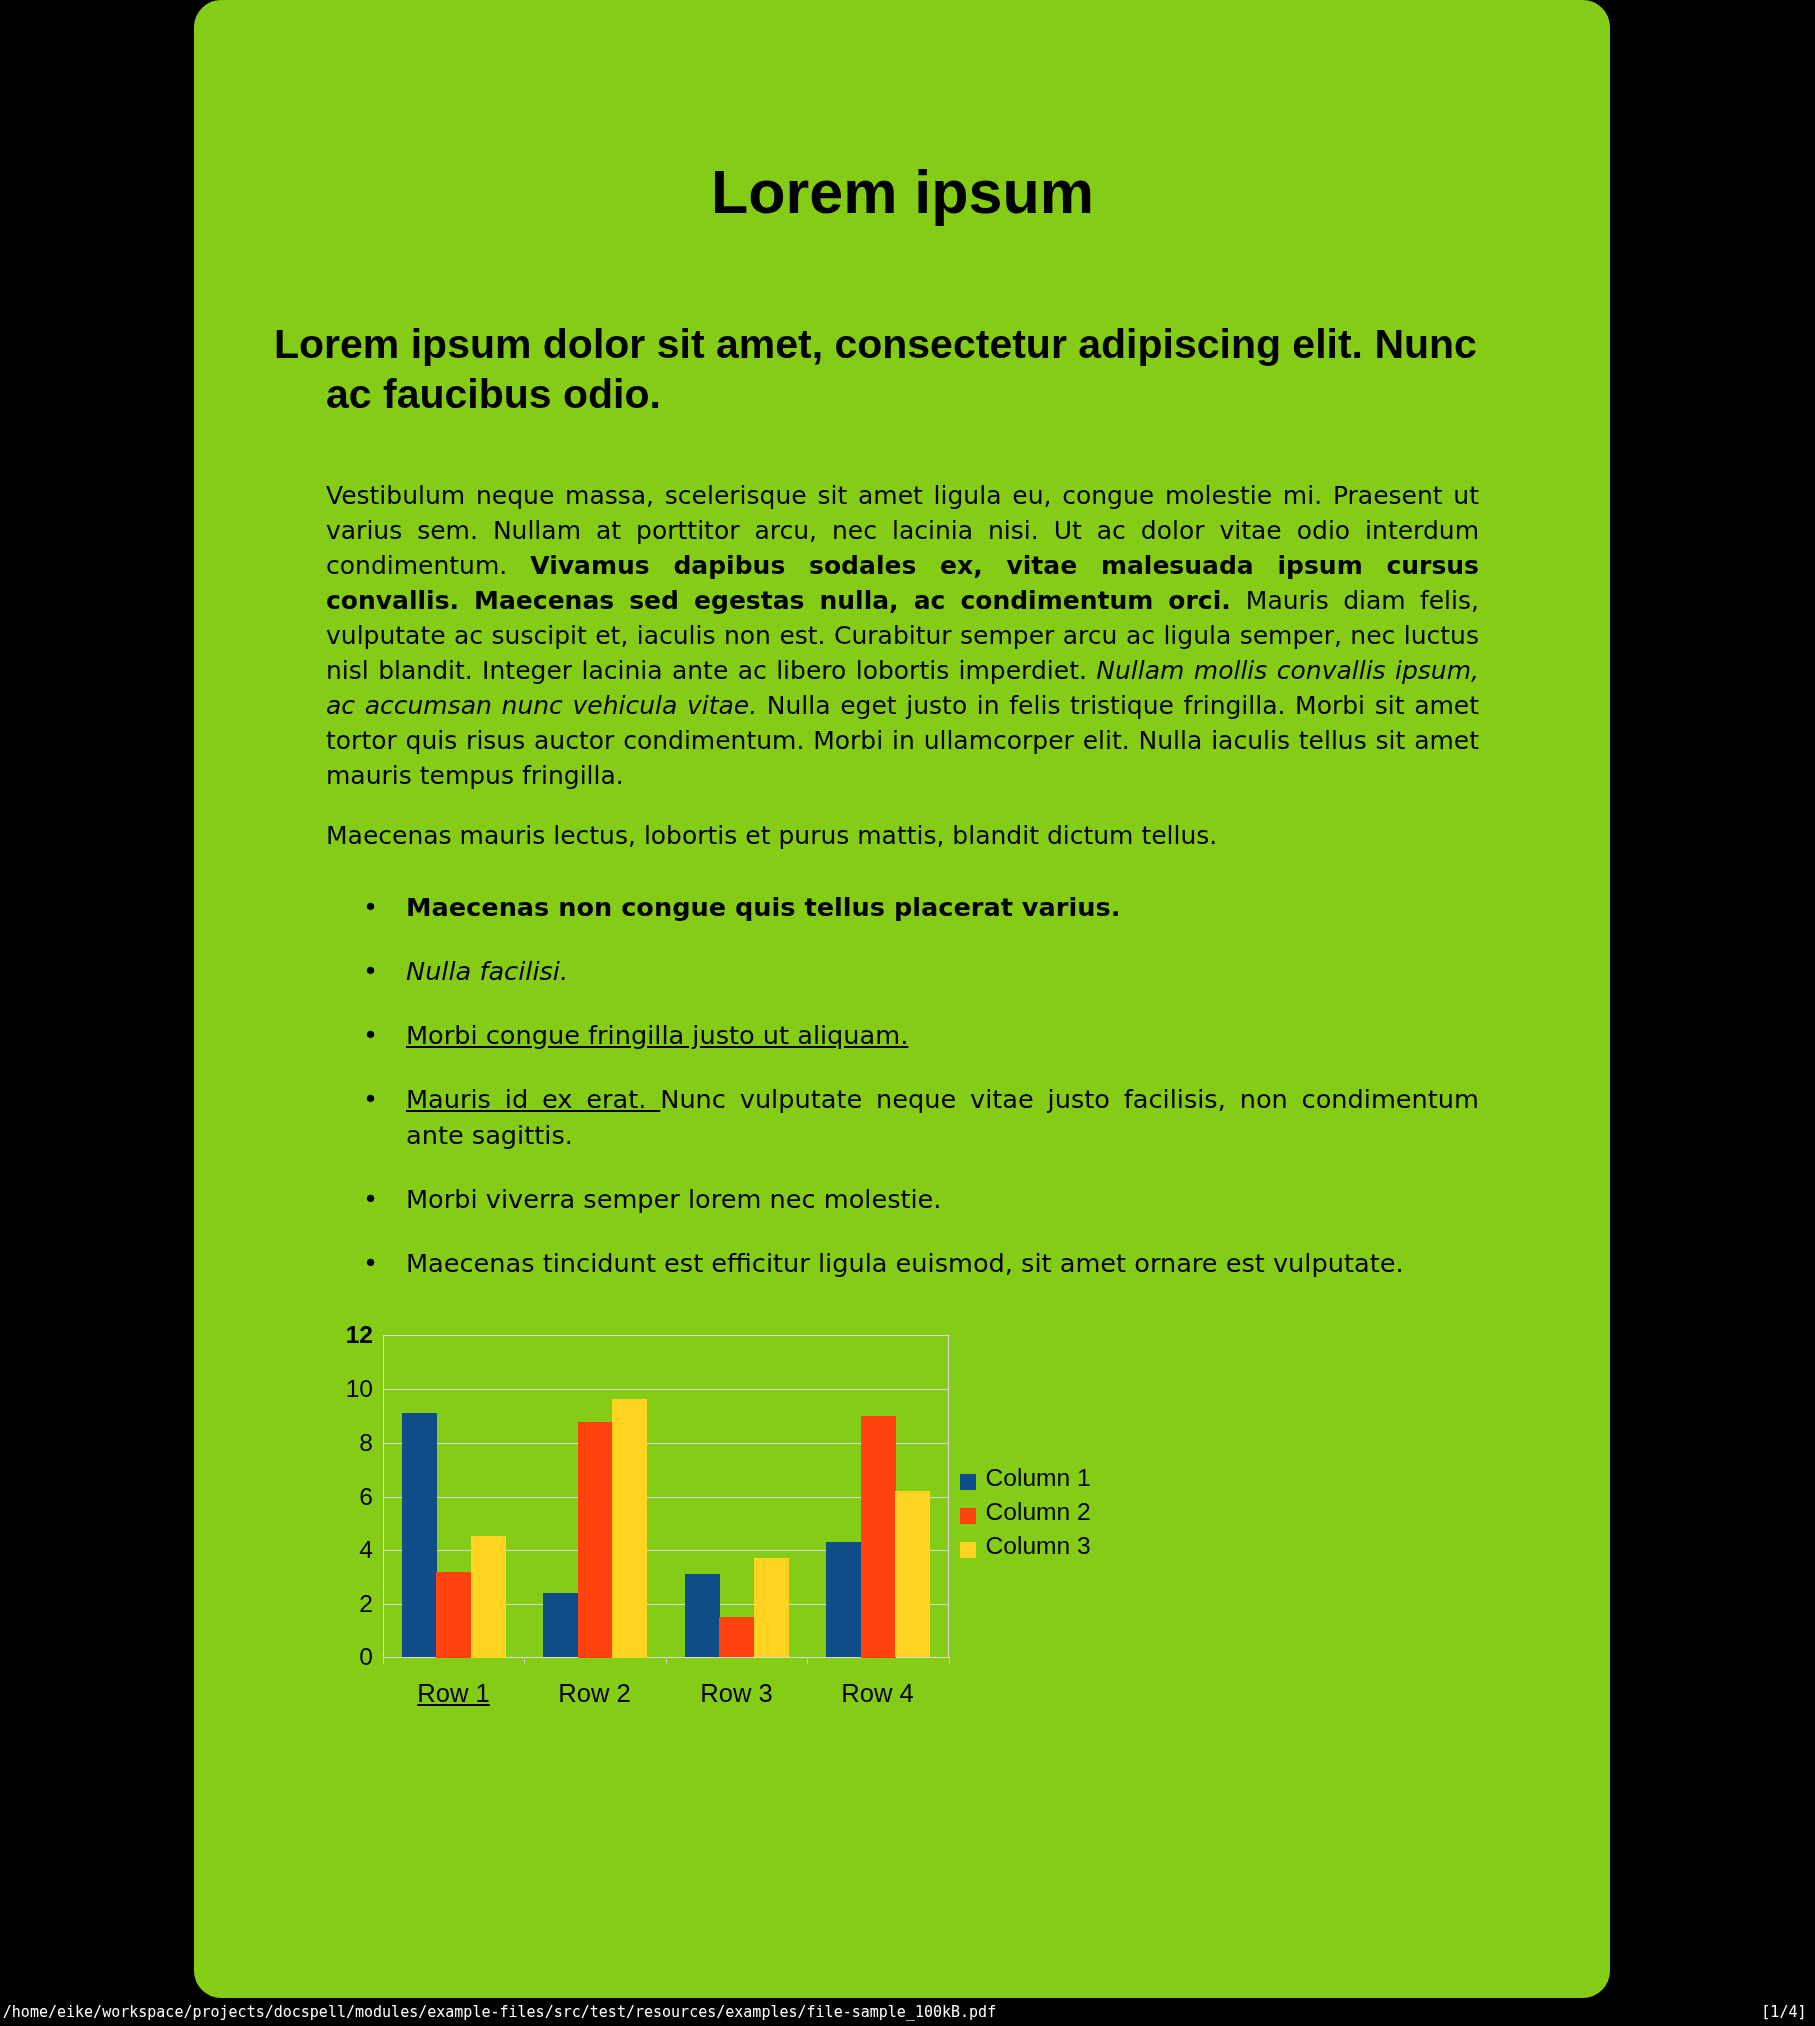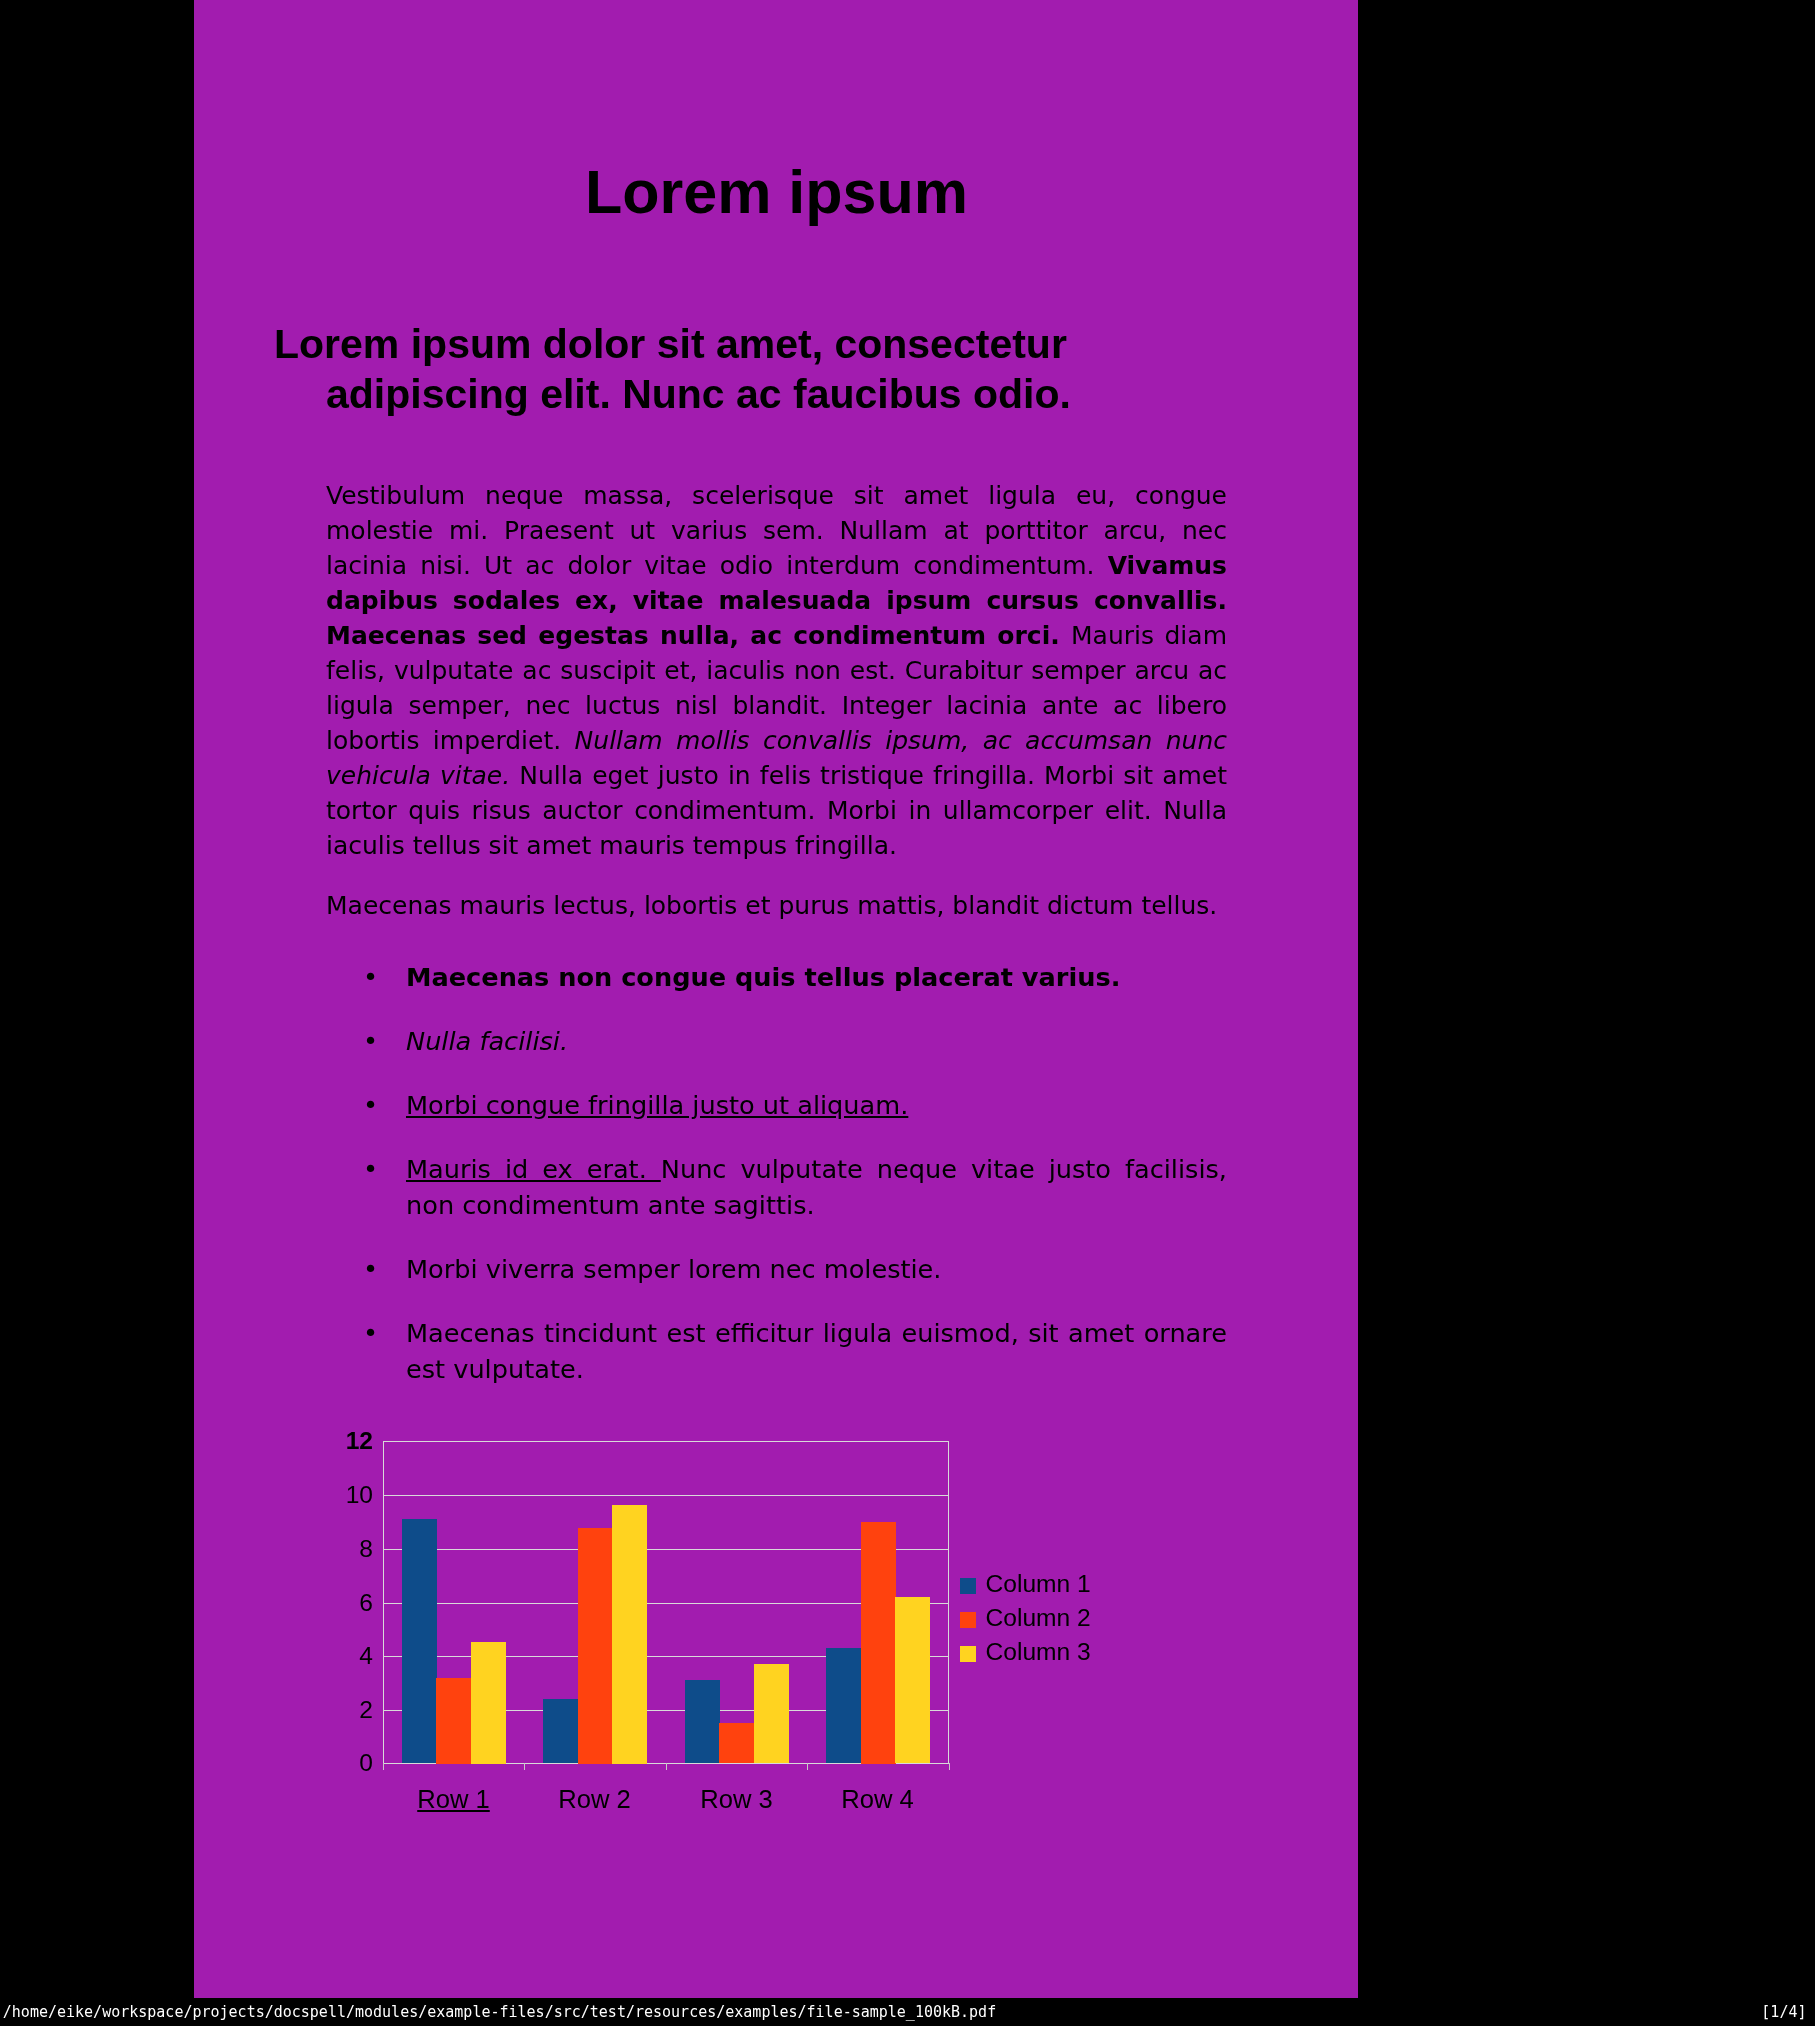--- a/index.html
+++ b/index.html
@@ -10,22 +10,22 @@
     position: relative;
     overflow: hidden;
     font-family: "Liberation Sans", sans-serif;
   }
   .viewport {
     position: absolute; left: 0; top: 0; right: 0; bottom: 28px;
     overflow: hidden;
   }
   .page {
     position: absolute; left: 194px; top: 0;
-    width: 1164px; height: 1998px;
-    background: #a21caf; color: #000;
+    width: 1416px; height: 1998px;
+    background: #84cc16; color: #000; border-radius: 27px;
   }
   .content { padding: 0 131px 0 132px; }
 
   .doc-title {
     margin: 156px 0 0 0;
     font-family: "Liberation Sans", sans-serif;
     font-size: 61px; line-height: 72px; font-weight: bold;
     text-align: center;
   }
   .doc-heading {
@@ -78,21 +78,21 @@
     position: absolute; width: 47px; left: 0;
     text-align: right; font-size: 24.6px; line-height: 36px; color: #000;
   }
   .xtick { position: absolute; width: 0.9px; }
   .xcat-label {
     position: absolute; text-align: center;
     font-size: 25.6px; line-height: 30px; color: #000;
   }
   .bar { position: absolute; }
   .legend { position: absolute; }
-  .legend-item { display: flex; align-items: center; margin-bottom: 9.5px; height: 24.6px; }
+  .legend-item { display: flex; align-items: flex-end; margin-bottom: 9.5px; height: 24.6px; }
   .legend-swatch { width: 16px; height: 16px; margin-top: 3.8px; margin-right: 9.5px; flex: 0 0 auto; }
   .legend-label { font-size: 24.6px; line-height: 24.6px; white-space: nowrap; }
 
   .statusbar {
     position: absolute; left: 0; right: 0; bottom: 0; height: 28px;
     background: #000; color: #fff;
     font-family: "DejaVu Sans Mono", monospace;
     font-size: 15px;
     display: flex; justify-content: space-between; align-items: center;
     padding: 0 8.5px 0 2.8px;

